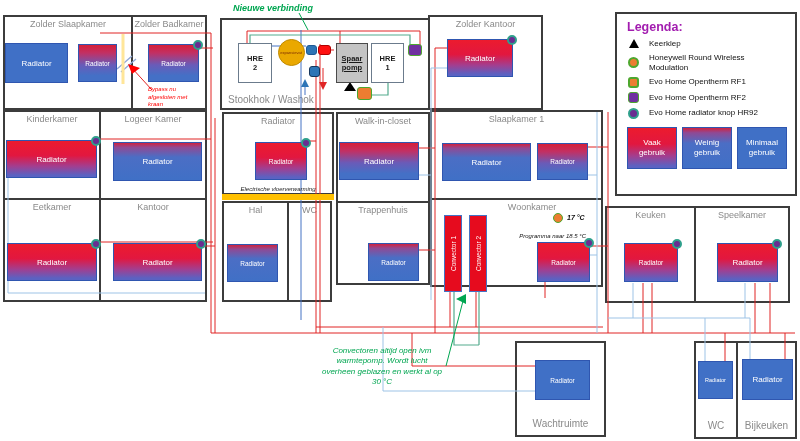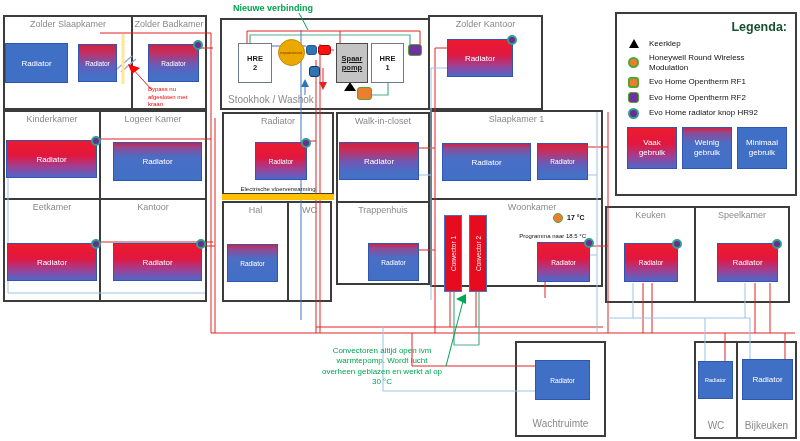--- a/index.html
+++ b/index.html
@@ -25,26 +25,26 @@
     display:flex;align-items:center;justify-content:center;}
   .device{position:absolute;z-index:4;box-sizing:border-box;}
   .hre{background:#fff;border:1.5px solid #6b7b8c;display:flex;align-items:center;justify-content:center;
     text-align:center;font-size:7.5px;font-weight:600;color:#1a1a1a;white-space:pre-line;line-height:1.2;}
   .graybox{background:#c4c4c4;border:1.5px solid #4a4a4a;display:flex;align-items:center;justify-content:center;
     text-align:center;font-size:7.5px;font-weight:600;color:#1a1a1a;white-space:pre-line;line-height:1.2;text-decoration:underline;}
   .exp{background:#eaa800;border:1px solid #c08a00;border-radius:50%;display:flex;align-items:center;
     justify-content:center;color:#7c2d00;font-size:6px;}
   .exp span{transform:scale(0.68);white-space:nowrap;}
   .sq{border-radius:3px;}
-  .ann{position:absolute;z-index:5;white-space:pre-line;}
+  .ann{position:absolute;z-index:5;white-space:pre-line;font-style:italic;}
   .green-txt{color:#00a651;}
   .red-txt{color:#ff0000;}
   .legend{position:absolute;left:615px;top:12px;width:182px;height:184px;border:2px solid #3c3c3c;
     background:#fff;box-sizing:border-box;z-index:5;padding:4px 8px 6px 10px;}
-  .legend h3{margin:2px 0 5px 0;font-size:12.5px;font-weight:600;color:#14532d;text-align:right;}
+  .legend h3{margin:2px 0 5px 0;font-size:12.5px;font-weight:600;color:#a21caf;}
   .lrow{display:flex;align-items:center;gap:9px;margin:4.5px 0;}
   .lrow .ic{width:13px;display:flex;justify-content:center;flex:0 0 13px;}
   .lrow .lbl{font-size:8px;color:#111;line-height:1.2;}
   .ic-pump{width:11px;height:11px;background:#2e75b6;border:1.5px solid #1e5a96;border-radius:2px;box-sizing:border-box;}
   .ic-tri{width:0;height:0;border-left:5.5px solid transparent;border-right:5.5px solid transparent;border-bottom:9px solid #000;}
   .ic-round{width:11px;height:11px;border-radius:50%;background:#ed7d31;border:2px solid #4ea72e;box-sizing:border-box;}
   .ic-rf1{width:11px;height:11px;border-radius:3px;background:#ed7d31;border:2px solid #4ea72e;box-sizing:border-box;}
   .ic-rf2{width:11px;height:11px;border-radius:3px;background:#7030a0;border:1.5px solid #4ea72e;box-sizing:border-box;}
   .ic-hr92{width:11px;height:11px;border-radius:50%;background:#6a2d91;border:2px solid #2fa08c;box-sizing:border-box;}
   .usage-row{display:flex;gap:5px;margin-top:8px;}

